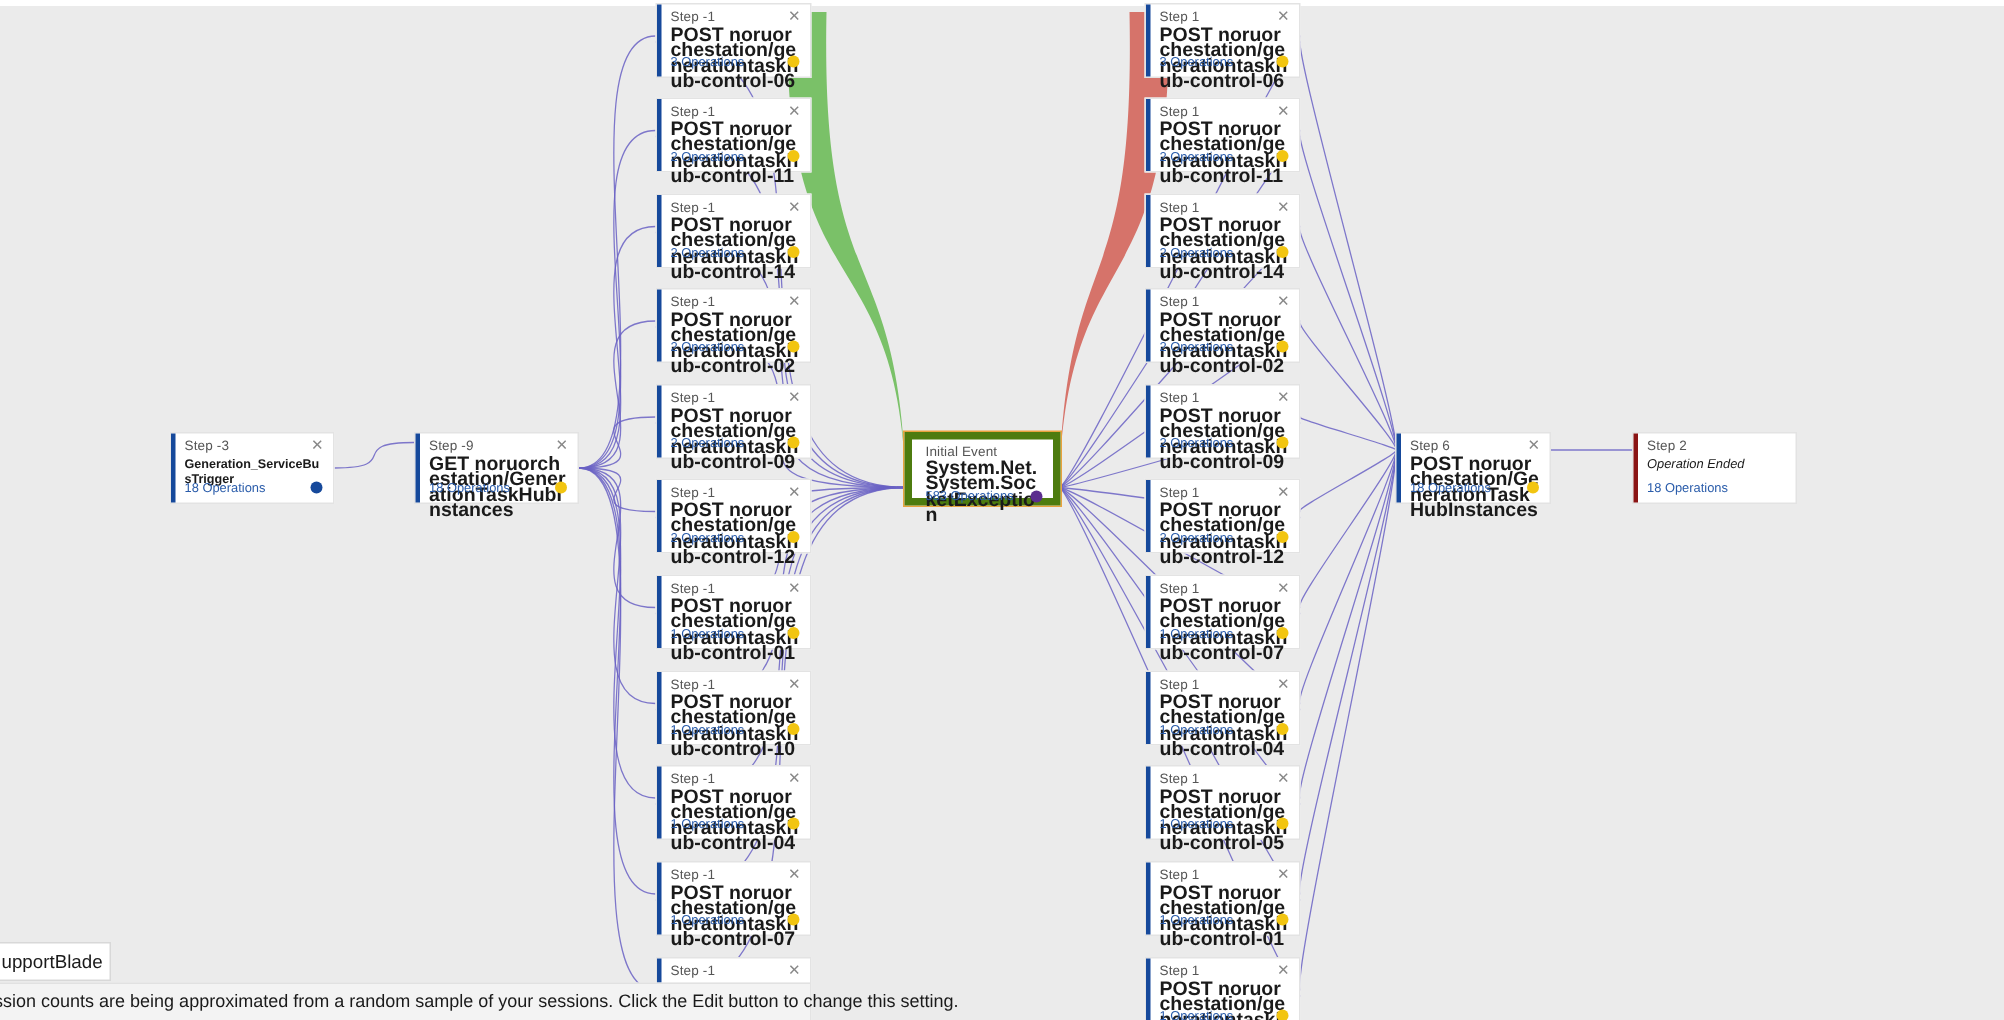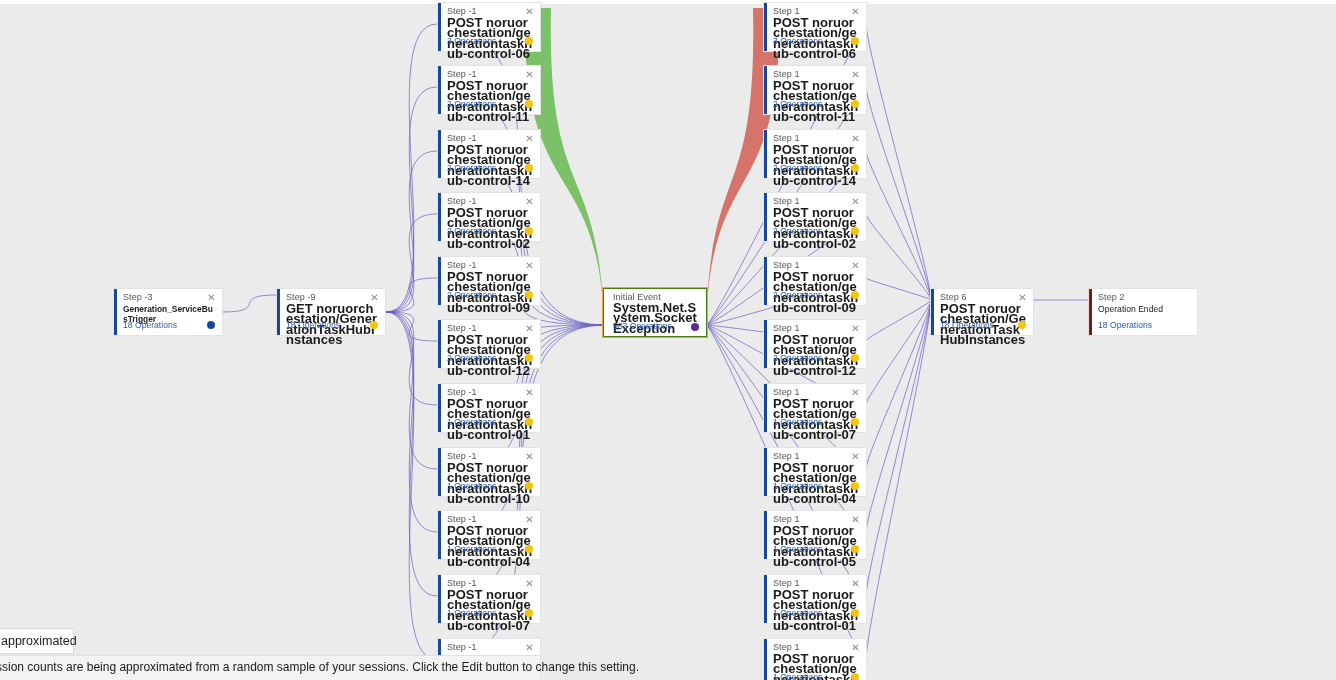--- a/index.html
+++ b/index.html
@@ -22,21 +22,21 @@
     background:#ffffff;
     box-sizing:border-box;
     border:1px solid #e3e3e3;
     box-shadow:0 0 0 0 rgba(0,0,0,0);
   }
   .node .accent{
     position:absolute;left:0;top:0;bottom:0;width:3px;background:#16499b;
   }
   .node.accent-darkred .accent{background:#8a1414;}
   .node.selected{
-    border:1px solid #4d7c0f;
+    border:5px solid #4d7c0f;
     box-shadow:0 0 0 1px #e8a33d;
   }
 
   .node .step{
     position:absolute;left:9px;top:3px;
     font-size:9px;color:#555;letter-spacing:.1px;white-space:nowrap;
   }
   .node .close{
     position:absolute;right:5px;top:3px;width:11px;height:11px;
     color:#888;font-size:10px;line-height:11px;text-align:center;cursor:pointer;
@@ -179,21 +179,21 @@
     <div class="step">Step 6</div>
     <div class="close">✕</div>
     <div class="title">POST noruorchestation/GenerationTaskHubInstances</div>
     <div class="ops" style="top:31px;">18 Operations</div>
     <div class="dot" style="top:32px;"></div>
   </div>
 
   <div class="node wide accent-darkred" style="left:1088px;top:288px;width:110px;">
     <div class="accent"></div>
     <div class="step">Step 2</div>
-    <div class="title" style="font-weight:normal;font-size:8.6px;top:15px;">Operation Ended</div>
+    <div class="title" style="font-weight:normal;font-size:8.6px;top:15px;font-style:italic;">Operation Ended</div>
     <div class="ops" style="top:31px;">18 Operations</div>
   </div>
 
   <div id="left-col">
       <div class="node card" style="left: 437px; top: 2px;">
         <div class="accent" style="background: rgb(22, 73, 155);"></div>
         <div class="step">Step -1</div>
         <div class="close">✕</div>
         <div class="title">POST noruorchestation/generationtaskhub-control-06</div>
         <div class="ops" style="color: rgb(42, 92, 170);">3 Operations</div>
@@ -362,19 +362,19 @@
         <div class="accent" style="background: rgb(22, 73, 155);"></div>
         <div class="step">Step 1</div>
         <div class="close">✕</div>
         <div class="title">POST noruorchestation/generationtaskhub-control-10</div>
         <div class="ops" style="color: rgb(42, 92, 170);">1 Operations</div>
         <div class="dot"></div>
       </div>
     </div>
 
   <div class="blade-tab">
-    <span>approximated</span>
+    <span>upportBlade</span>
   </div>
   <div class="status-bar">
     <span>ssion counts are being approximated from a random sample of your sessions. Click the Edit button to change this setting.</span>
   </div>
 
 </div>
 
 </body></html>

